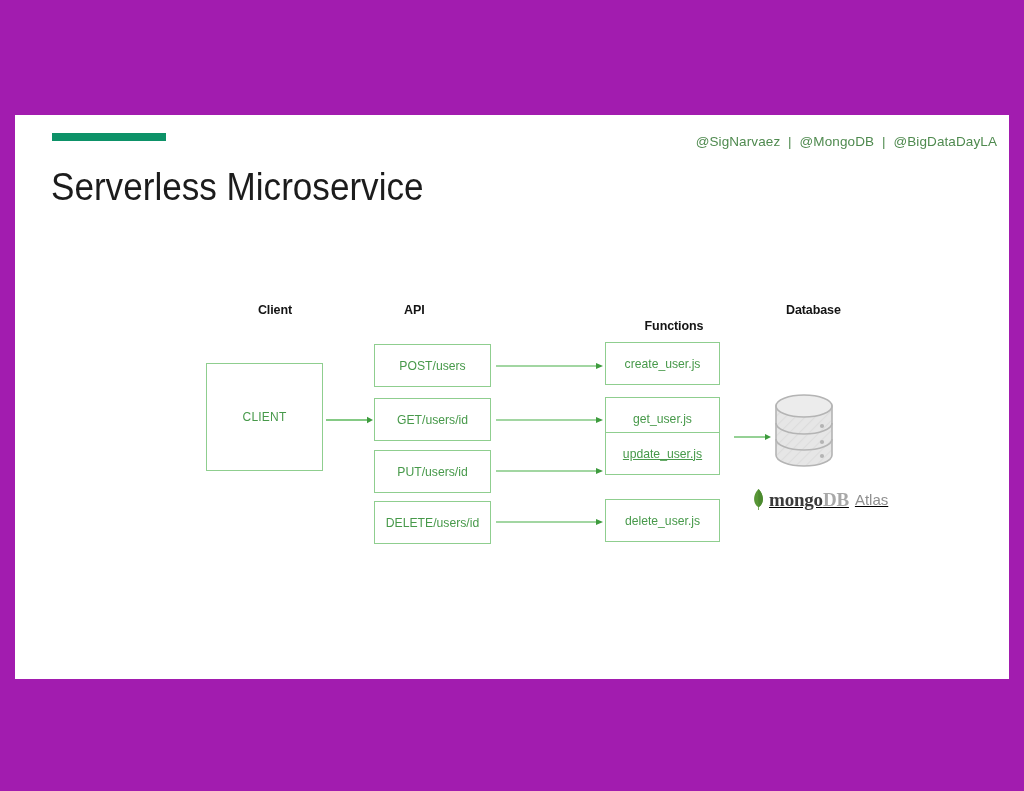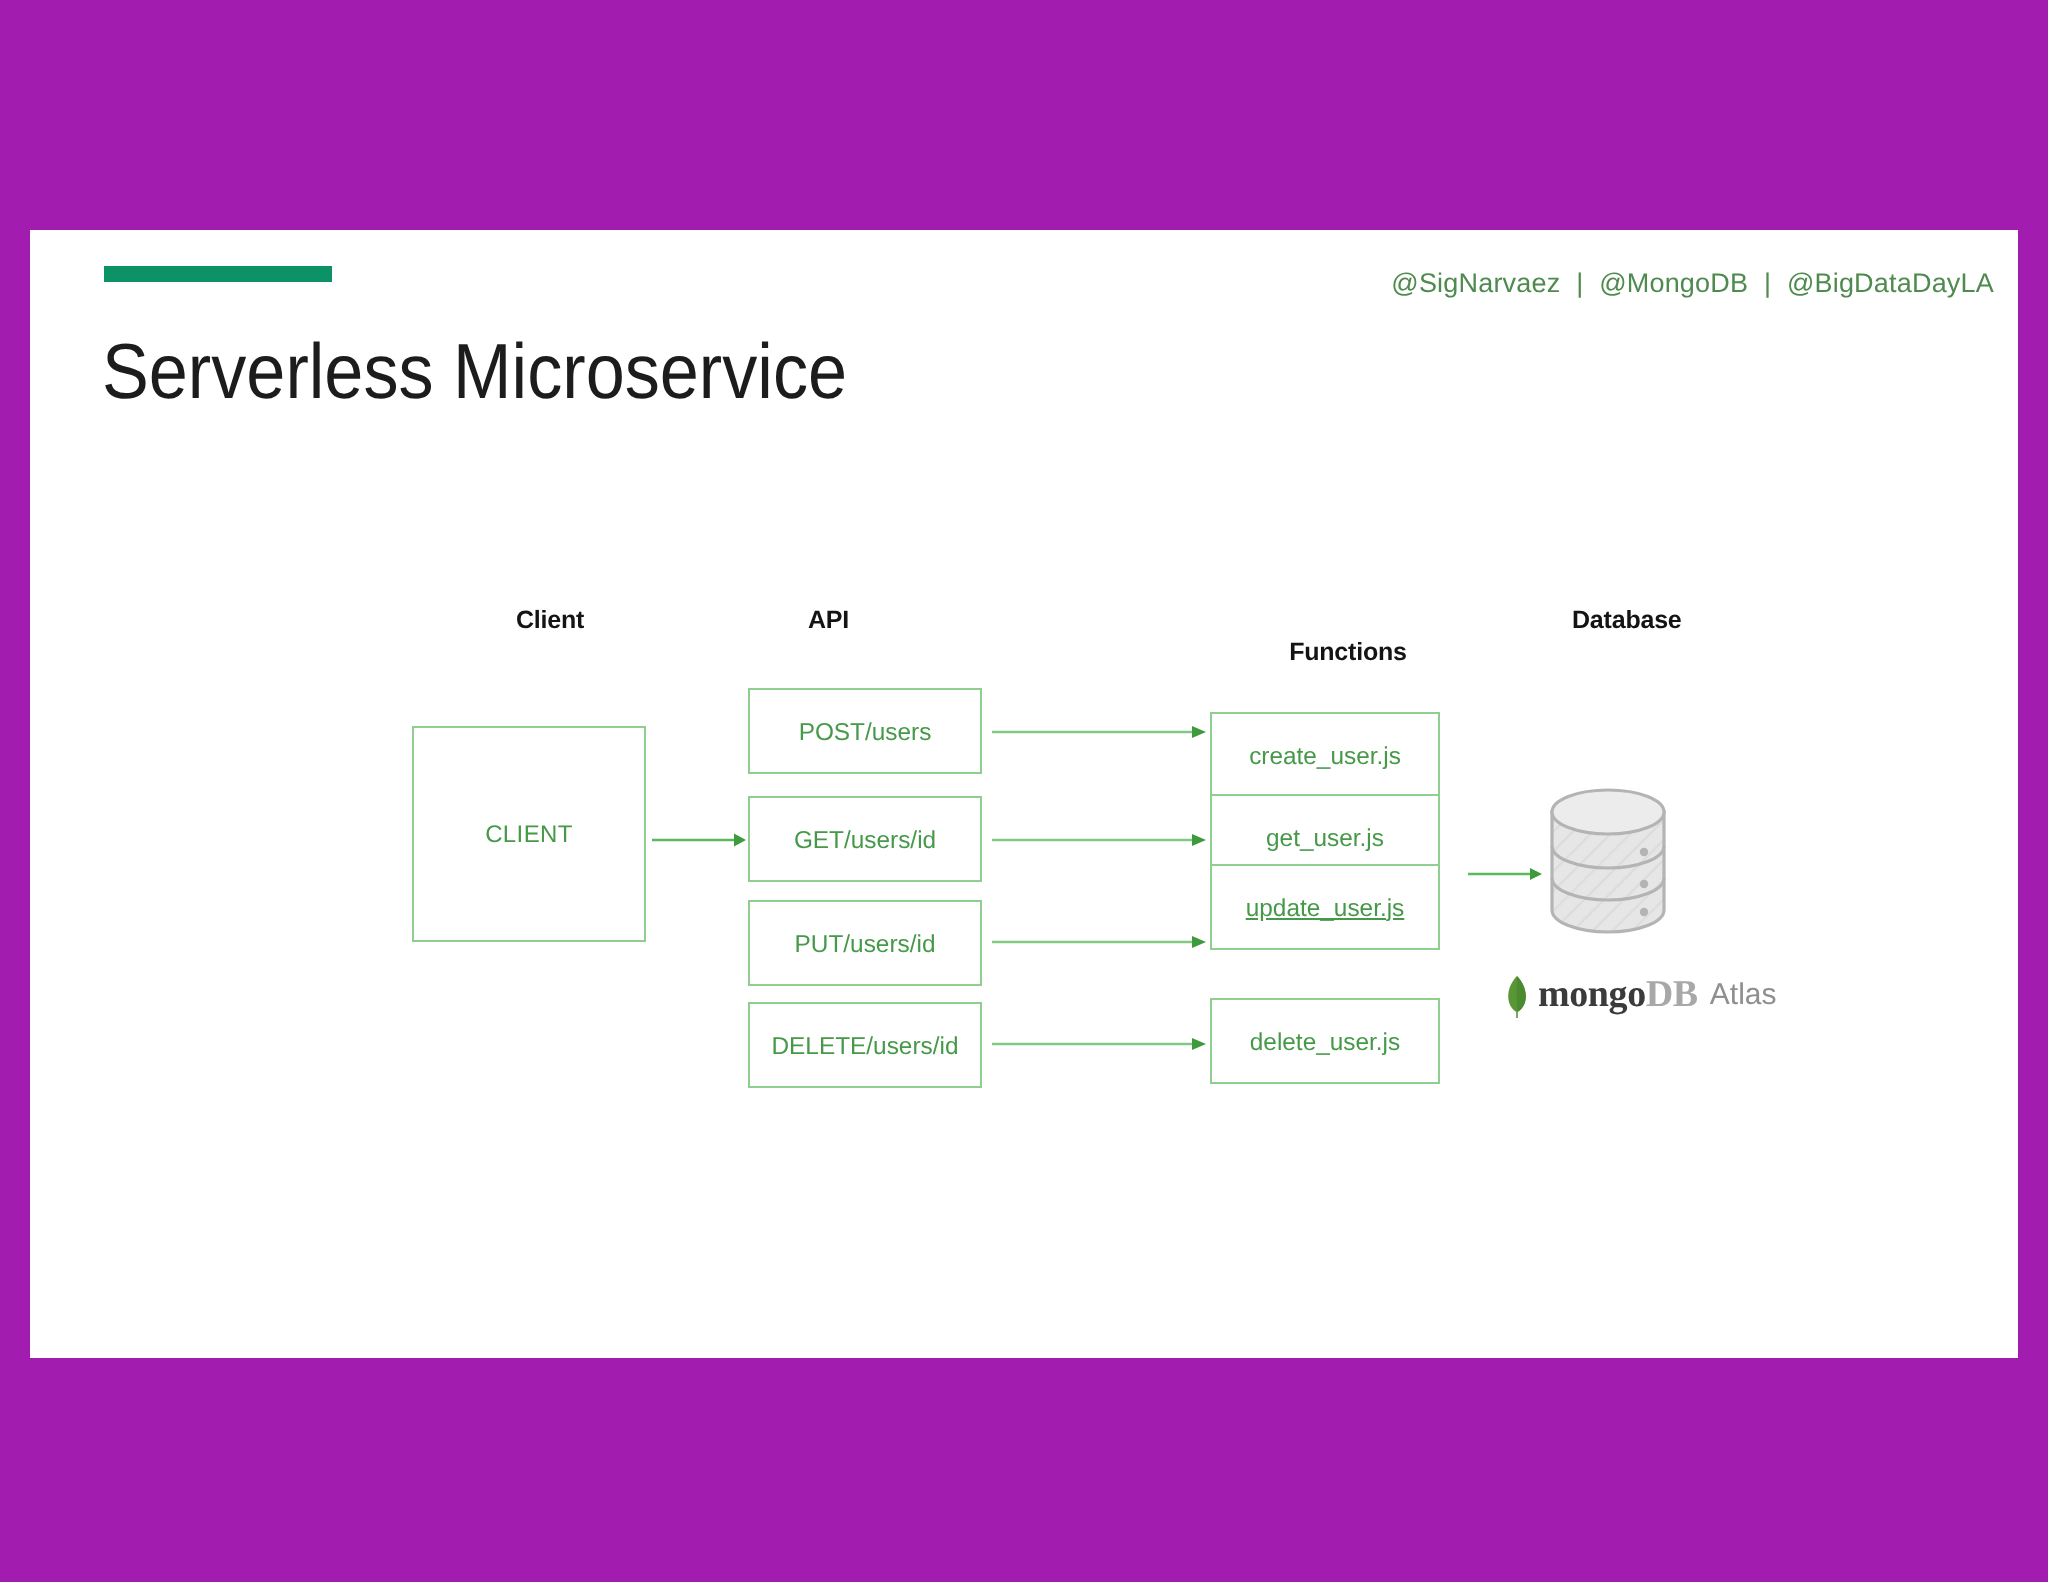--- a/index.html
+++ b/index.html
@@ -91,21 +91,21 @@
   }
 
   .api-box  { left:359px; width:117px; height:43px; }
   .fn-box   { left:590px; width:115px; height:43px; }
 
   .api-box.r0 { top:229px; }
   .api-box.r1 { top:283px; }
   .api-box.r2 { top:335px; }
   .api-box.r3 { top:386px; }
 
-  .fn-box.r0 { top:241px; }
+  .fn-box.r0 { top:227px; }
   .fn-box.r1 { top:282px; }
   .fn-box.r2 { top:317px;text-decoration:underline; }
   .fn-box.r3 { top:384px; }
 
   
   .arrow { position:absolute; height:10px; pointer-events:none; }
   .arrow svg { display:block; overflow:visible; }
 
   #arrow-client { left:311px; top:300px; width:48px; }
   .arrow-api-fn { left:481px; width:108px; }
@@ -122,22 +122,24 @@
     width:68px; height:80px;
   }
   #db-cylinder svg { display:block; }
 
   
   #mongo-logo {
     position:absolute;
     left:736px; top:373px;
     height:22px;
     display:flex;
+    align-items:center;
     gap:3px;
     white-space:nowrap;
+    text-decoration:underline;
   }
   #mongo-leaf { width:15px; height:21px; display:block; }
   #mongo-word {
     font-family:"Liberation Serif", serif;
     font-size:19px;
     font-weight:bold;
     letter-spacing:-0.2px;
     line-height:19px;
   }
   #mongo-word .dark { color:#3b3b3b; }

